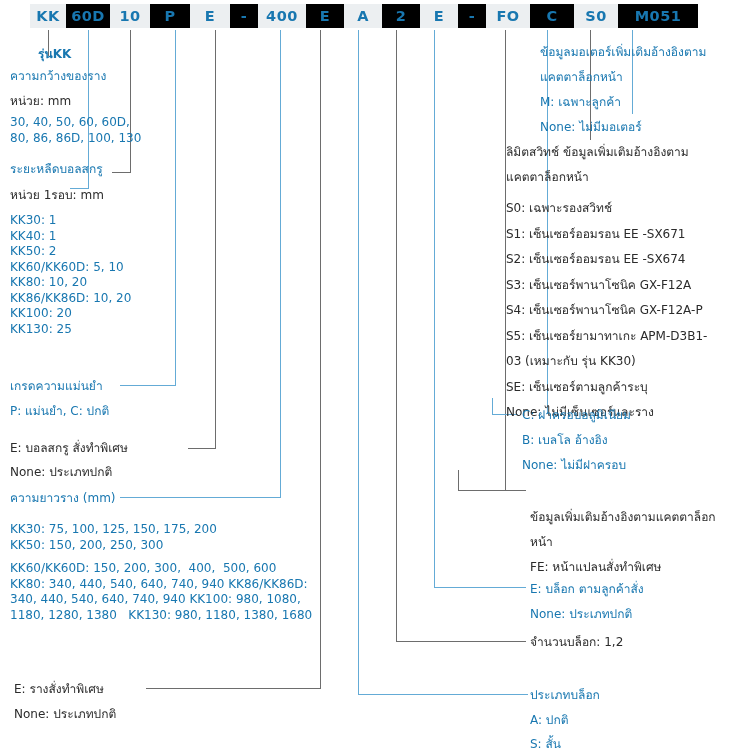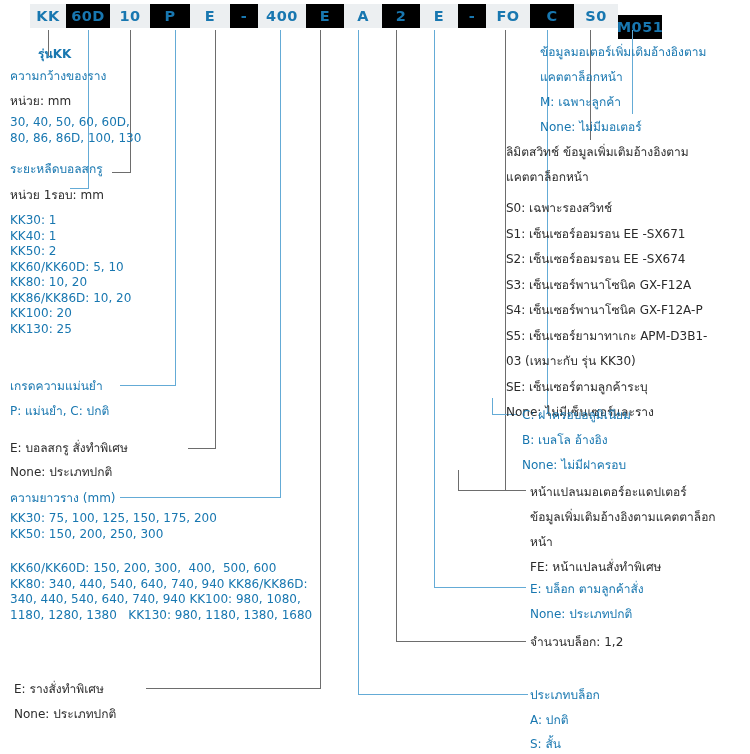--- a/index.html
+++ b/index.html
@@ -81,21 +81,21 @@
       <div class="code-cell shade-b" style="width: 28px;">-</div>
       <div class="code-cell shade-a" style="width: 48px;">400</div>
       <div class="code-cell shade-b" style="width: 38px;">E</div>
       <div class="code-cell shade-a" style="width: 38px;">A</div>
       <div class="code-cell shade-b" style="width: 38px;">2</div>
       <div class="code-cell shade-a" style="width: 38px;">E</div>
       <div class="code-cell shade-b" style="width: 28px;">-</div>
       <div class="code-cell shade-a" style="width: 44px;">FO</div>
       <div class="code-cell shade-b" style="width: 44px;">C</div>
       <div class="code-cell shade-a" style="width: 44px;">S0</div>
-      <div class="code-cell shade-b" style="width: 44px; margin-top: 11px;">M051</div>
+      <div class="code-cell shade-b" style="width: 80px;">M051</div>
     </div>
 
   <div class="vline" style="left:48px; top:30px; height:26px;"></div>
 
   <div class="vline blue" style="left:88px; top:30px; height:158px;"></div>
 
   <div class="vline" style="left:130px; top:30px; height:142px;"></div>
 
   <div class="vline blue" style="left:175px; top:30px; height:355px;"></div>
 
@@ -158,41 +158,40 @@
   <div class="txt" style="left:10px; top:161px;">ระยะหลืดบอลสกรู</div>
   <div class="txt dark" style="left:10px; top:187px;">หน่วย 1รอบ: mm</div>
   <div class="txt tight" style="left:10px; top:213px;" id="lead-values"><div>KK30: 1</div><div>KK40: 1</div><div>KK50: 2</div><div>KK60/KK60D: 5, 10</div><div>KK80: 10, 20</div><div>KK86/KK86D: 10, 20</div><div>KK100: 20</div><div>KK130: 25</div></div>
 
   <div class="txt" style="left:10px; top:378px;">เกรดความแม่นยำ</div>
   <div class="txt" style="left:10px; top:403px;">P: แม่นยำ, C: ปกติ</div>
   <div class="txt dark" style="left:10px; top:440px;">E: บอลสกรู สั่งทำพิเศษ</div>
   <div class="txt dark" style="left:10px; top:464px;">None: ประเภทปกติ</div>
 
   <div class="txt" style="left:10px; top:490px;">ความยาวราง (mm)</div>
-  <div class="txt tight" style="left:10px; top:511px;" id="rail-length-values"><div>KK30: 75, 100, 125, 150, 175, 200</div><div>KK50: 150, 200, 250, 300</div></div>
+  <div class="txt tight" style="left:10px; top:522px;" id="rail-length-values"><div>KK30: 75, 100, 125, 150, 175, 200</div><div>KK50: 150, 200, 250, 300</div></div>
   <div class="txt tight" style="left:10px; top:561px;" id="rail-length-values-2"><div>KK60/KK60D: 150, 200, 300,  400,  500, 600</div><div>KK80: 340, 440, 540, 640, 740, 940 KK86/KK86D:</div><div>340, 440, 540, 640, 740, 940 KK100: 980, 1080,</div><div>1180, 1280, 1380   KK130: 980, 1180, 1380, 1680</div></div>
 
   <div class="txt dark" style="left:14px; top:681px;">E: รางสั่งทำพิเศษ</div>
   <div class="txt dark" style="left:14px; top:706px;">None: ประเภทปกติ</div>
 
   <div class="txt" style="left:540px; top:44px;">ข้อมูลมอเตอร์เพิ่มเติมอ้างอิงตาม</div>
   <div class="txt" style="left:540px; top:69px;">แคตตาล็อกหน้า</div>
   <div class="txt" style="left:540px; top:94px;">M: เฉพาะลูกค้า</div>
   <div class="txt" style="left:540px; top:119px;">None: ไม่มีมอเตอร์</div>
 
   <div class="txt dark" style="left:506px; top:144px;">ลิมิตสวิทช์ ข้อมูลเพิ่มเติมอ้างอิงตาม</div>
   <div class="txt dark" style="left:506px; top:169px;">แคตตาล็อกหน้า</div>
 
   <div class="txt dark" style="left:506px; top:196px; line-height:25.5px;" id="sensor-values"><div>S0: เฉพาะรองสวิทช์</div><div>S1: เซ็นเซอร์ออมรอน EE -SX671</div><div>S2: เซ็นเซอร์ออมรอน EE -SX674</div><div>S3: เซ็นเซอร์พานาโซนิค GX-F12A</div><div>S4: เซ็นเซอร์พานาโซนิค GX-F12A-P</div><div>S5: เซ็นเซอร์ยามาทาเกะ APM-D3B1-</div><div>03 (เหมาะกับ รุ่น KK30)</div><div>SE: เซ็นเซอร์ตามลูกค้าระบุ</div><div>None: ไม่มีเซ็นเซอร์และราง</div></div>
 
   <div class="txt" style="left:522px; top:407px;">C: ฝาครอบอลูมิเนียม</div>
   <div class="txt" style="left:522px; top:432px;">B: เบลโล อ้างอิง</div>
   <div class="txt" style="left:522px; top:457px;">None: ไม่มีฝาครอบ</div>
 
-  <div class="txt dark" style="left:530px; top:484px;">หน้าแปลนมอเตอร์อะแดปเตอร์</div>
   <div class="txt dark" style="left:530px; top:509px;">ข้อมูลเพิ่มเติมอ้างอิงตามแคตตาล็อก</div>
   <div class="txt dark" style="left:530px; top:534px;">หน้า</div>
   <div class="txt dark" style="left:530px; top:559px;">FE: หน้าแปลนสั่งทำพิเศษ</div>
 
   <div class="txt" style="left:530px; top:581px;">E: บล็อก ตามลูกค้าสั่ง</div>
   <div class="txt" style="left:530px; top:606px;">None: ประเภทปกติ</div>
 
   <div class="txt dark" style="left:530px; top:634px;">จำนวนบล็อก: 1,2</div>
 
   <div class="txt" style="left:530px; top:687px;">ประเภทบล็อก</div>

